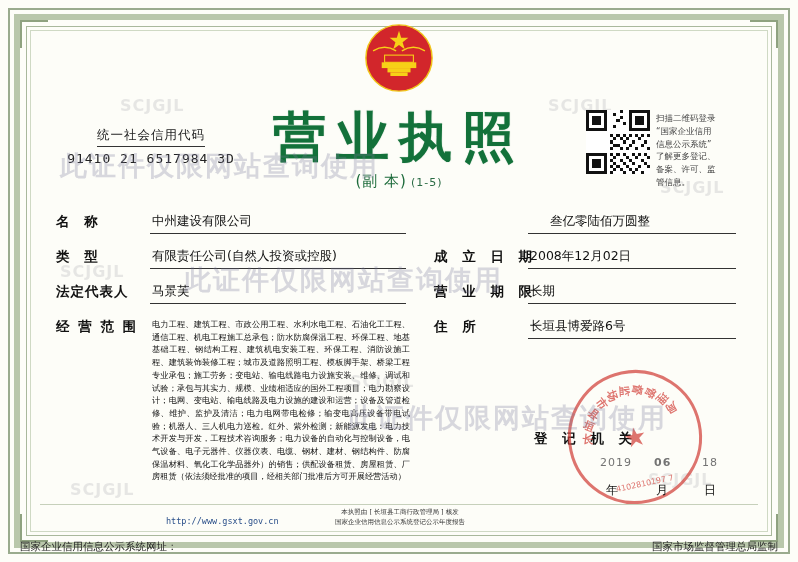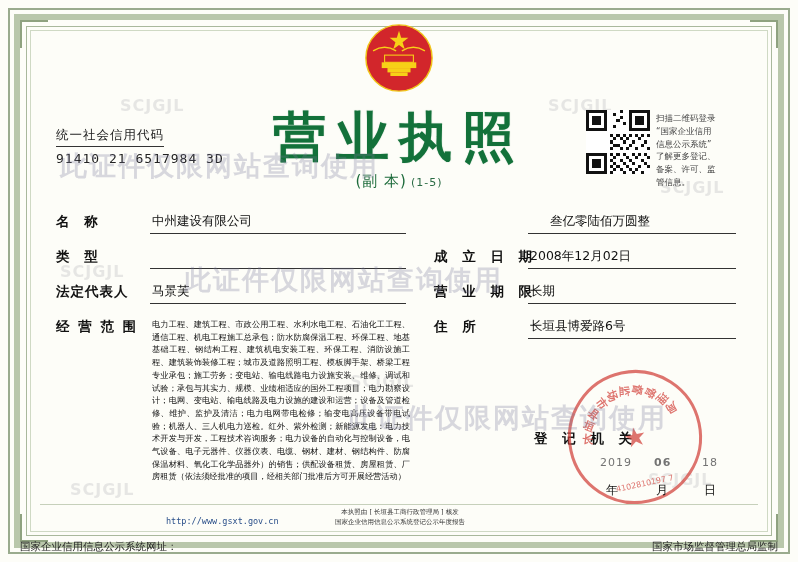--- a/index.html
+++ b/index.html
@@ -96,20 +96,21 @@
     color: #2a6b44;
     margin-left: 4px;
   }
 
   
   .credit-block {
     position: absolute;
     left: 56px;
     top: 124px;
     width: 190px;
+    text-align: center;
   }
   .credit-label {
     font-size: 12.5px;
     color: #222;
     letter-spacing: 1px;
     border-bottom: 1px solid #333;
     padding-bottom: 2px;
     display: inline-block;
   }
   .credit-value {
@@ -428,20 +429,21 @@
 信息公示系统”
 了解更多登记、
 备案、许可、监
 管信息。</div>
 
   <div class="field-label" style="left:56px; top:213px;">名    称</div>
   <div class="field-value" style="left:152px; top:213px;">中州建设有限公司</div>
   <div class="underline" style="left:150px; top:233px; width:256px;"></div>
 
   <div class="field-label" style="left:56px; top:248px;">类    型</div>
+  <div class="field-value" style="left:152px; top:248px;">有限责任公司(自然人投资或控股)</div>
   <div class="underline" style="left:150px; top:268px; width:256px;"></div>
 
   <div class="field-label" style="left:56px; top:283px; letter-spacing:1px;">法定代表人</div>
   <div class="field-value" style="left:152px; top:283px;">马景芙</div>
   <div class="underline" style="left:150px; top:303px; width:256px;"></div>
 
   <div class="field-label" style="left:56px; top:318px; letter-spacing:2px;">经 营 范 围</div>
   <div class="scope-text">电力工程、建筑工程、市政公用工程、水利水电工程、石油化工工程、通信工程、机电工程施工总承包；防水防腐保温工程、环保工程、地基基础工程、钢结构工程、建筑机电安装工程、环保工程、消防设施工程、建筑装饰装修工程；城市及道路照明工程、模板脚手架、桥梁工程专业承包；施工劳务；变电站、输电线路电力设施安装、维修、调试和试验；承包与其实力、规模、业绩相适应的国外工程项目；电力勘察设计；电网、变电站、输电线路及电力设施的建设和运营；设备及管道检修、维护、监护及清洁；电力电网带电检修；输变电高压设备带电试验；机器人、三人机电力巡检。红外、紫外检测；新能源发电：电力技术开发与开发，工程技术咨询服务；电力设备的自动化与控制设备，电气设备、电子元器件、仪器仪表、电缆、钢材、建材、钢结构件、防腐保温材料、氧化工化学品器外）的销售；供配设备租赁、房屋租赁、厂房租赁（依法须经批准的项目，经相关部门批准后方可开展经营活动）</div>
 
   <div class="field-value" style="left:550px; top:213px;">叁亿零陆佰万圆整</div>

